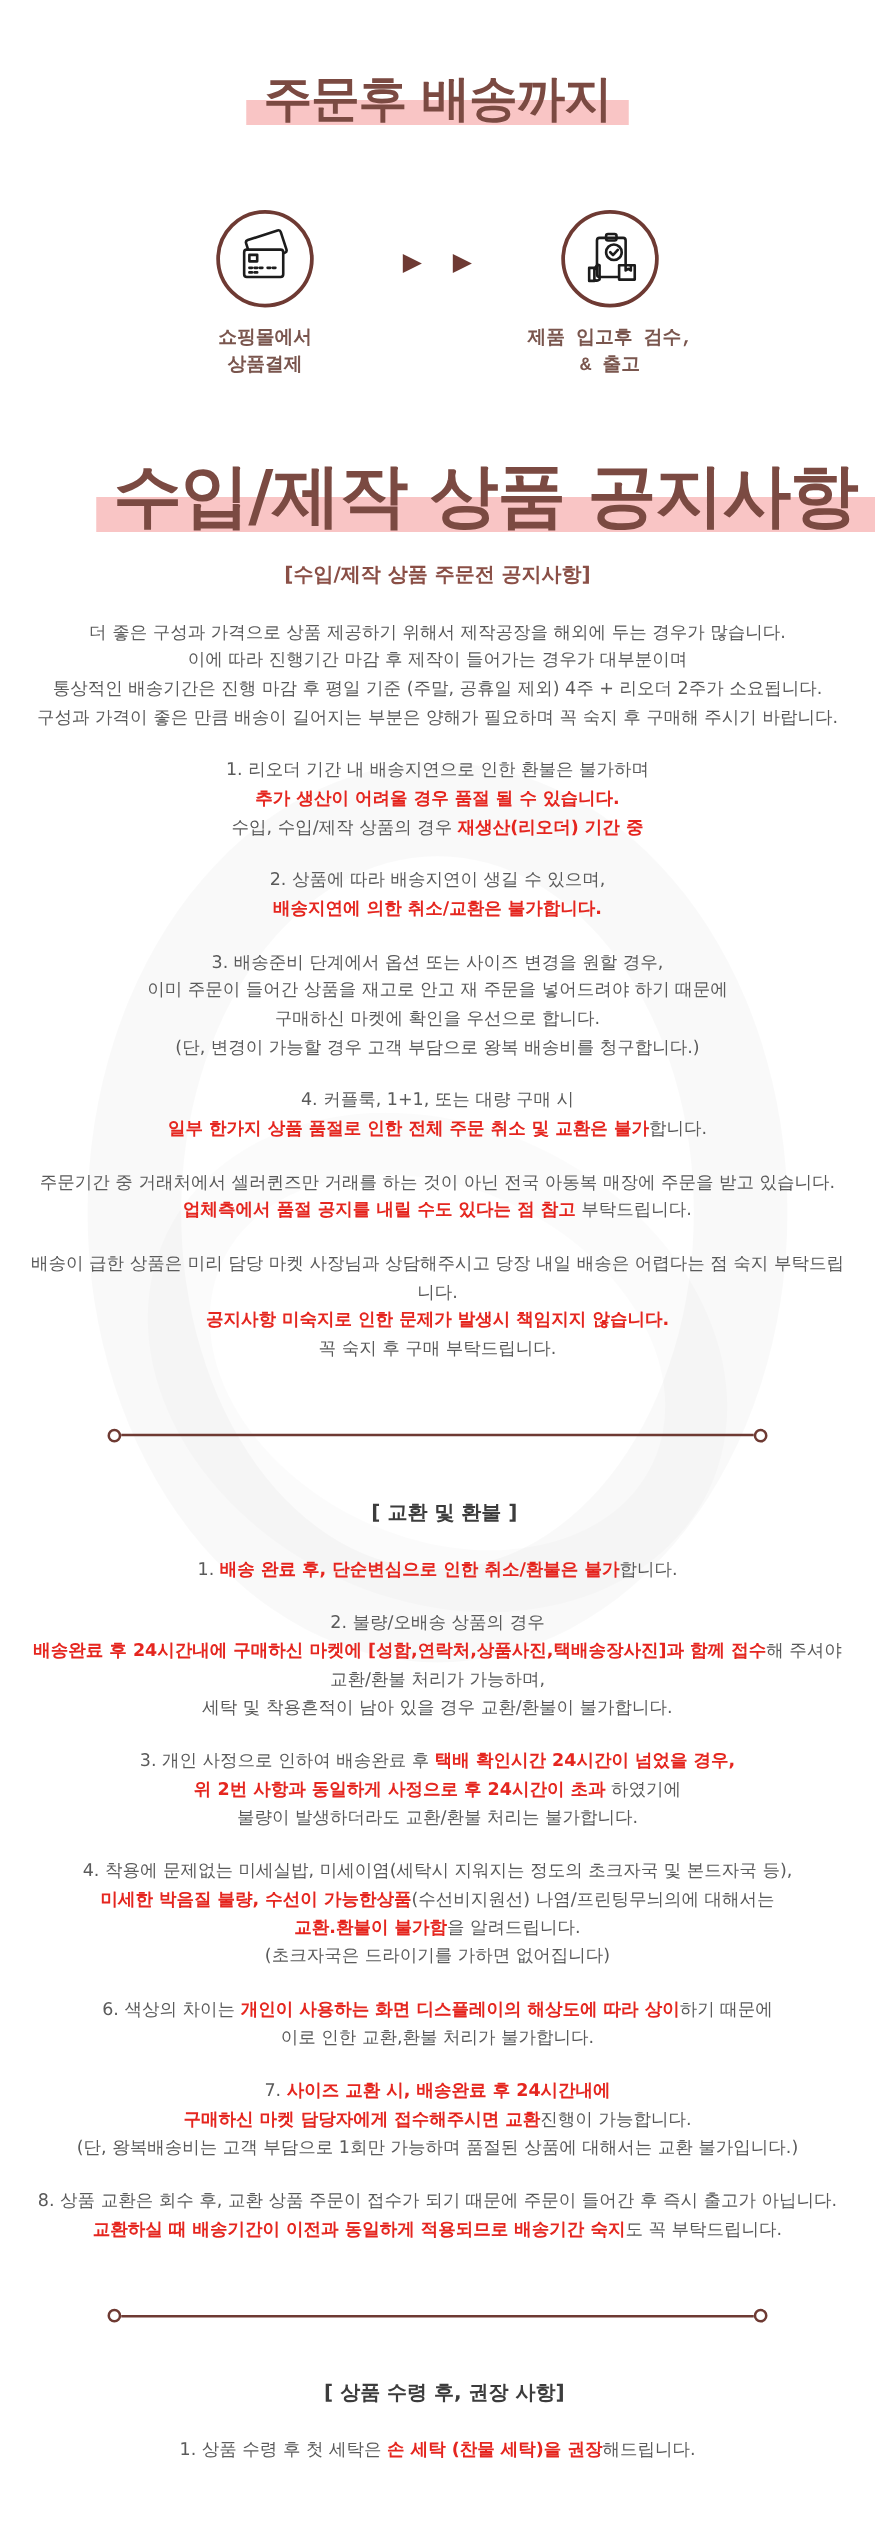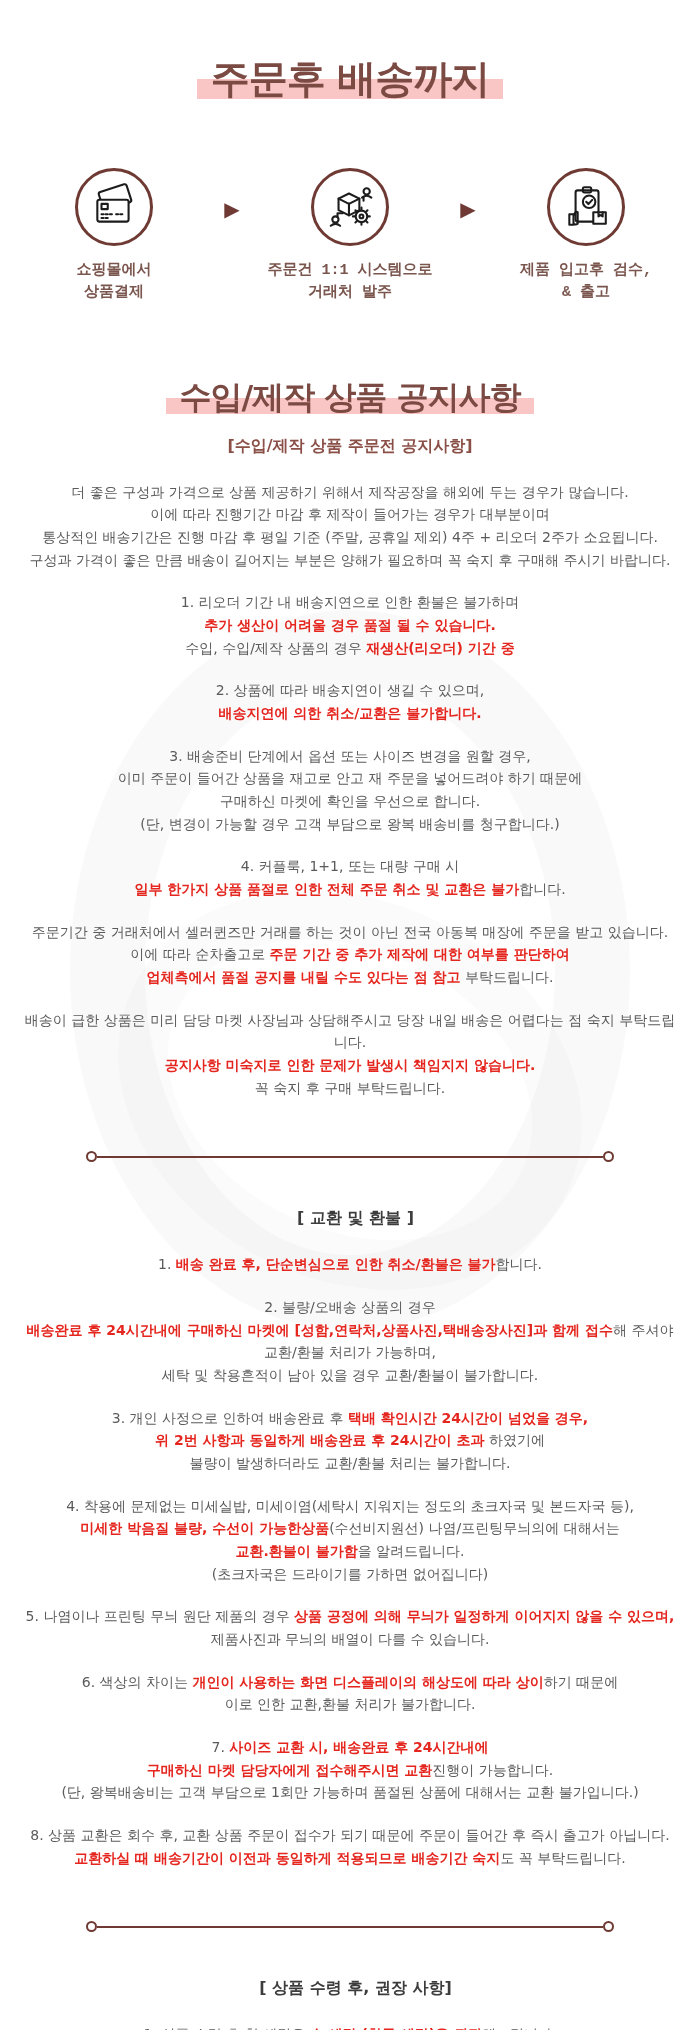--- a/index.html
+++ b/index.html
@@ -8,21 +8,21 @@
   .watermark { position:absolute; top:610px; left:50%; transform:translateX(-50%);
     width:560px; height:720px; border-radius:50%; border:75px solid rgba(0,0,0,0.022); pointer-events:none; }
   .watermark2 { position:absolute; top:900px; left:110px; width:480px; height:380px;
     border-radius:50%; border:50px solid rgba(0,0,0,0.015); transform:rotate(25deg); pointer-events:none; }
   .content { position:relative; z-index:1; }
 
   
   .big-title { text-align:center; font-weight:800; color:#7b4a42; letter-spacing:-1px; }
   .big-title .hl { background:linear-gradient(transparent 52%, #f9c5c5 52%, #f9c5c5 96%, transparent 96%); padding:0 14px; }
   .title-1 { padding-top:52px; font-size:39px; }
-  .title-2 { margin-top:72px; font-size:32px; }
+  .title-2 { margin-top:56px; font-size:55px;text-align:right; }
 
   
   .flow-row { margin-top:62px; display:flex; justify-content:center; align-items:flex-start; gap:0; }
   .flow-step { width:196px; display:flex; flex-direction:column; align-items:center; }
   .flow-circle { width:78px; height:78px; border-radius:50%; border:3px solid #6e3a33; display:flex; align-items:center; justify-content:center; background:#fff; }
   .flow-circle svg { width:50px; height:50px; stroke:#1c1c1c; fill:none; stroke-width:2; stroke-linecap:round; stroke-linejoin:round; }
   .flow-label { margin-top:14px; text-align:center; font-size:15px; font-weight:600; color:#7a564e; line-height:1.45;font-family:Liberation Mono, monospace; }
   .flow-arrow { color:#6e3a33; font-size:20px; margin-top:29px; width:40px; text-align:center; flex:none; }
 
   
@@ -64,40 +64,20 @@
           </svg>
         </div>
         <div class="flow-label">
           <div>쇼핑몰에서</div>
           <div>상품결제</div>
         </div>
       </div>
 
       <div class="flow-arrow">▶</div>
 
-      <div class="flow-step">
-        <div class="flow-circle">
-          <svg viewBox="0 0 48 48">
-            <path d="M13 16 L23 11 L33 16 L33 27 L23 32 L13 27 Z"></path>
-            <path d="M13 16 L23 21 L33 16 M23 21 L23 32"></path>
-            <circle cx="35" cy="33" r="5.5"></circle>
-            <circle cx="35" cy="33" r="1.8"></circle>
-            <path d="M35 26.5 L35 24.5 M35 39.5 L35 41 M28.5 33 L26.8 33 M41.5 33 L43 33 M30.4 28.4 L29.2 27.2 M39.6 37.6 L40.8 38.8 M30.4 37.6 L29.2 38.8 M39.6 28.4 L40.8 27.2"></path>
-            <circle cx="40" cy="9" r="3"></circle>
-            <path d="M35.5 15 Q40 11.5 44.5 15"></path>
-            <circle cx="10" cy="36" r="3"></circle>
-            <path d="M5.5 42 Q10 38.5 14.5 42"></path>
-            <path d="M37 14.5 L37 18 M12 33 L12 30 L17 30"></path>
-          </svg>
-        </div>
-        <div class="flow-label">
-          <div>주문건 1:1 시스템으로</div>
-          <div>거래처 발주</div>
-        </div>
-      </div>
 
       <div class="flow-arrow">▶</div>
 
       <div class="flow-step">
         <div class="flow-circle">
           <svg viewBox="0 0 48 48">
             <rect x="14" y="8" width="22" height="30" rx="2"></rect>
             <rect x="21" y="5" width="8" height="5" rx="1.5"></rect>
             <circle cx="27" cy="19" r="6" fill="#fff"></circle>
             <path d="M24.2 19 L26.3 21.2 L30 17.2"></path>
@@ -139,21 +119,20 @@
           <div><span>이미 주문이 들어간 상품을 재고로 안고 재 주문을 넣어드려야 하기 때문에</span></div>
           <div><span>구매하신 마켓에 확인을 우선으로 합니다.</span></div>
           <div><span>(단, 변경이 가능할 경우 고객 부담으로 왕복 배송비를 청구합니다.)</span></div>
         </div>
         <div class="para">
           <div><span>4. 커플룩, 1+1, 또는 대량 구매 시</span></div>
           <div><span class="red">일부 한가지 상품 품절로 인한 전체 주문 취소 및 교환은 불가</span><span>합니다.</span></div>
         </div>
         <div class="para">
           <div><span>주문기간 중 거래처에서 셀러퀸즈만 거래를 하는 것이 아닌 전국 아동복 매장에 주문을 받고 있습니다.</span></div>
-          <div><span>이에 따라 순차출고로 </span><span class="red">주문 기간 중 추가 제작에 대한 여부를 판단하여</span></div>
           <div><span class="red">업체측에서 품절 공지를 내릴 수도 있다는 점 참고</span><span> 부탁드립니다.</span></div>
         </div>
         <div class="para">
           <div><span>배송이 급한 상품은 미리 담당 마켓 사장님과 상담해주시고 당장 내일 배송은 어렵다는 점 숙지 부탁드립니다.</span></div>
           <div><span class="red">공지사항 미숙지로 인한 문제가 발생시 책임지지 않습니다.</span></div>
           <div><span>꼭 숙지 후 구매 부탁드립니다.</span></div>
         </div>
         <div class="divider">
           <span class="ring"></span>
           <span class="bar"></span>
@@ -164,32 +143,28 @@
           <div><span>1. </span><span class="red">배송 완료 후, 단순변심으로 인한 취소/환불은 불가</span><span>합니다.</span></div>
         </div>
         <div class="para">
           <div><span>2. 불량/오배송 상품의 경우</span></div>
           <div><span class="red">배송완료 후 24시간내에 구매하신 마켓에 [성함,연락처,상품사진,택배송장사진]과 함께 접수</span><span>해 주셔야</span></div>
           <div><span>교환/환불 처리가 가능하며,</span></div>
           <div><span>세탁 및 착용흔적이 남아 있을 경우 교환/환불이 불가합니다.</span></div>
         </div>
         <div class="para">
           <div><span>3. 개인 사정으로 인하여 배송완료 후 </span><span class="red">택배 확인시간 24시간이 넘었을 경우,</span></div>
-          <div><span class="red">위 2번 사항과 동일하게 배송완료 후 24시간이 초과</span><span> 하였기에</span></div>
+          <div><span class="red">위 2번 사항과 동일하게 사정으로 후 24시간이 초과</span><span> 하였기에</span></div>
           <div><span>불량이 발생하더라도 교환/환불 처리는 불가합니다.</span></div>
         </div>
         <div class="para">
           <div><span>4. 착용에 문제없는 미세실밥, 미세이염(세탁시 지워지는 정도의 초크자국 및 본드자국 등),</span></div>
           <div><span class="red">미세한 박음질 불량, 수선이 가능한상품</span><span>(수선비지원선) 나염/프린팅무늬의에 대해서는</span></div>
           <div><span class="red">교환.환불이 불가함</span><span>을 알려드립니다.</span></div>
           <div><span>(초크자국은 드라이기를 가하면 없어집니다)</span></div>
-        </div>
-        <div class="para">
-          <div><span>5. 나염이나 프린팅 무늬 원단 제품의 경우 </span><span class="red">상품 공정에 의해 무늬가 일정하게 이어지지 않을 수 있으며,</span></div>
-          <div><span>제품사진과 무늬의 배열이 다를 수 있습니다.</span></div>
         </div>
         <div class="para">
           <div><span>6. 색상의 차이는 </span><span class="red">개인이 사용하는 화면 디스플레이의 해상도에 따라 상이</span><span>하기 때문에</span></div>
           <div><span>이로 인한 교환,환불 처리가 불가합니다.</span></div>
         </div>
         <div class="para">
           <div><span>7. </span><span class="red">사이즈 교환 시, 배송완료 후 24시간내에</span></div>
           <div><span class="red">구매하신 마켓 담당자에게 접수해주시면 교환</span><span>진행이 가능합니다.</span></div>
           <div><span>(단, 왕복배송비는 고객 부담으로 1회만 가능하며 품절된 상품에 대해서는 교환 불가입니다.)</span></div>
         </div>

